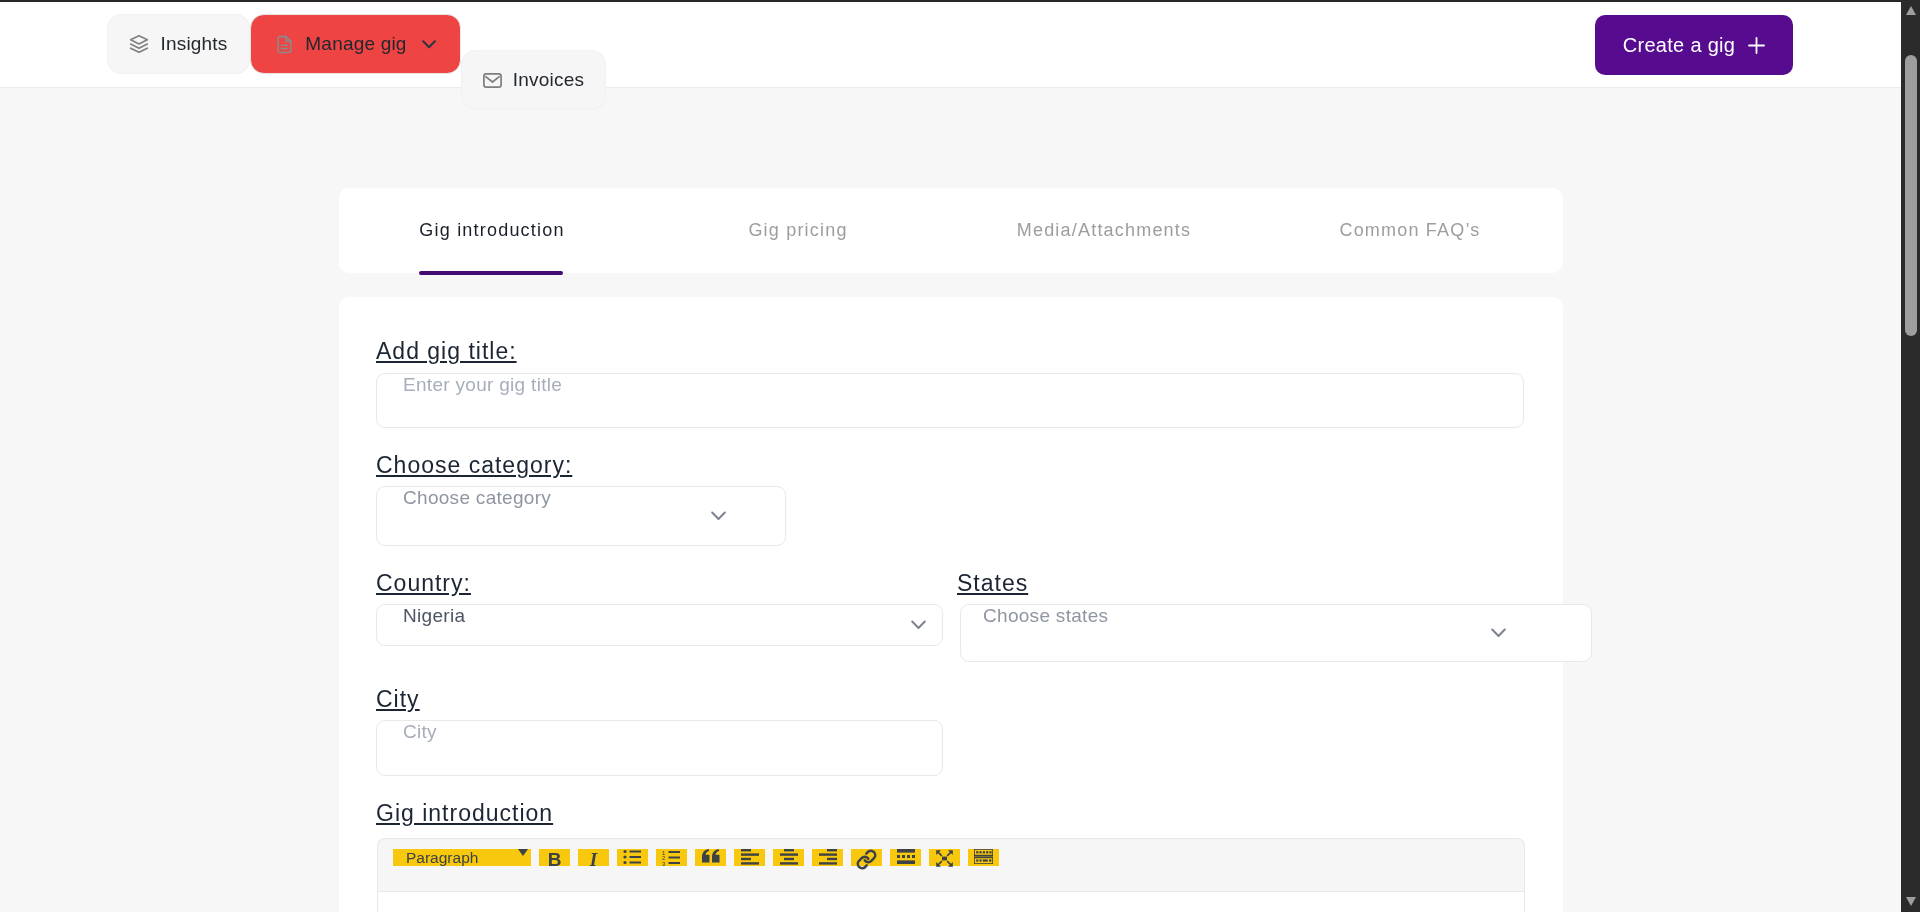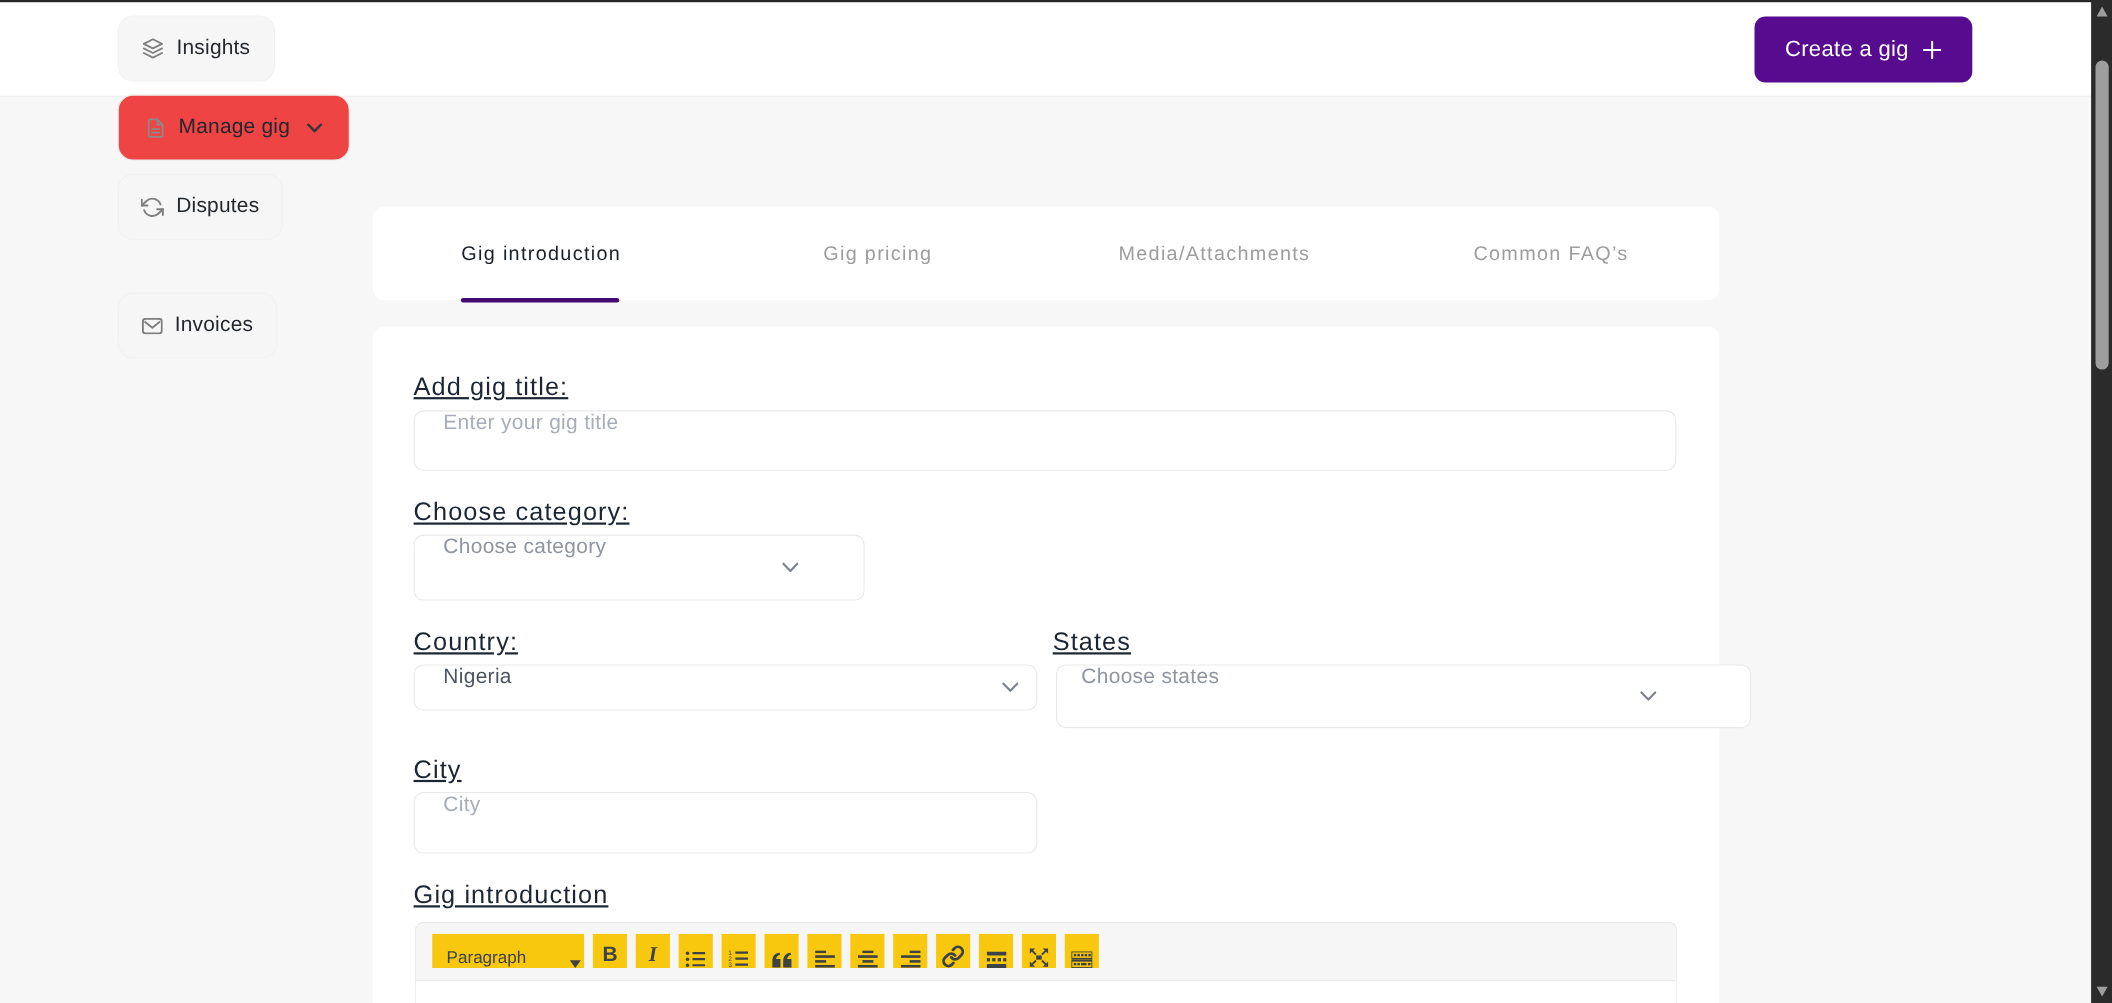--- a/index.html
+++ b/index.html
@@ -1,21 +1,21 @@
 <!DOCTYPE html>
 <html><head>
 <meta charset="utf-8">
 <style>
   * { margin:0; padding:0; box-sizing:border-box; }
   html,body { width:1920px; height:912px; overflow:hidden; }
   body { font-family:"Liberation Sans", sans-serif; background:#f7f7f7; position:relative; }
   #topline { position:absolute; left:0; top:0; width:1920px; height:2px; background:#262626; z-index:40; }
   
   #nav { position:absolute; left:0; top:2px; width:1901px; height:86px; background:#fff; border-bottom:1px solid #ededed; z-index:5; }
-  #navbtns { position:absolute; left:107px; top:12px; display:flex; gap:12px;flex-direction:column; }
+  #navbtns { position:absolute; left:107px; top:12px; display:flex; gap:0; }
   .nbtn { height:60px; border-radius:14px; background:#f6f6f6; border:1px solid #f1f1f1; display:flex; align-items:center; justify-content:center; gap:11px; color:#23272e; font-size:19px; letter-spacing:.2px; }
   .nbtn svg { flex:0 0 auto; }
   #b-insights { width:143px; }
   #b-manage { width:211px; background:#ef4444; border-color:#e7e7e7; }
   #b-disputes { width:150px; }
   #b-invoices { width:145px;margin-top:36px; }
   #createbtn { position:absolute; left:1595px; top:13px; width:198px; height:60px; border-radius:10px; background:#570c90; color:#fff; font-size:20px; letter-spacing:.3px; display:flex; align-items:center; justify-content:center; gap:13px; }
   
   #tabs { position:absolute; left:339px; top:188px; width:1224px; height:85px; background:#fff; border-radius:10px; display:flex; }
   .tab { width:306px; text-align:center; line-height:85px; font-size:18px; letter-spacing:1.2px; color:#9d9d9d; }
@@ -26,21 +26,21 @@
   .lbl { position:absolute; left:37px; font-size:23px; letter-spacing:1px; color:#1b2533;text-decoration:underline; }
   .inp { position:absolute; left:37px; background:#fff; border:1px solid #e9e9e9; border-radius:9px; display:flex; }
   .ph { font-size:19px; letter-spacing:.3px; color:#a7aeb9; padding-left:26px; }
   .selph { font-size:19px; letter-spacing:.3px; color:#8f96a1; padding-left:26px; }
   .selval { font-size:19px; letter-spacing:.3px; color:#4c5563; padding-left:26px; }
   .chev { position:absolute; top:50%; margin-top:-9px; }
   
   #editor { position:absolute; left:38px; top:541px; width:1148px; height:75px; border:1px solid #e8e8e8; border-bottom:none; border-radius:8px 8px 0 0; background:#f6f6f6; }
   #edcontent { position:absolute; left:0; top:52px; width:1146px; height:23px; background:#fff; border-top:1px solid #e8e8e8; }
   #toolbar { position:absolute; left:15px; top:10px; display:flex; gap:8px; }
-  .tbtn { width:31px; height:31px; background:#f7c80d; display:flex; align-items:flex-end; justify-content:center; color:#3d4247;gap:40px; }
+  .tbtn { width:31px; height:17px; background:#f7c80d; display:flex; align-items:flex-start; justify-content:center; color:#3d4247;gap:40px; }
   #tpara { width:138px; justify-content:space-between; padding:0 11px 0 13px; font-size:15.5px; color:#3d4247; }
   #tpara .tri { width:0; height:0; border-left:5px solid transparent; border-right:5px solid transparent; border-top:7px solid #3d4247; }
   .tbtn b { font-size:19px; }
   .tbtn i { font-size:19px; font-family:"Liberation Serif",serif; font-weight:bold; }
   
   #sbar { position:absolute; right:0; top:0; width:19px; height:912px; background:#2b2b2b; z-index:50; }
   #sthumb { position:absolute; left:3.5px; top:55px; width:12px; height:281px; background:#9e9e9e; border-radius:7px; }
   .sarrow { position:absolute; left:4.5px; width:0; height:0; border-left:5px solid transparent; border-right:5px solid transparent; }
   #sup { top:6px; border-bottom:9px solid #9e9e9e; }
   #sdown { bottom:6px; border-top:9px solid #9e9e9e; }
@@ -63,31 +63,20 @@
           <path d="M14 2H6a2 2 0 0 0-2 2v16a2 2 0 0 0 2 2h12a2 2 0 0 0 2-2V8z"></path>
           <polyline points="14 2 14 8 20 8"></polyline>
           <line x1="8" y1="13" x2="16" y2="13"></line>
           <line x1="8" y1="17" x2="16" y2="17"></line>
         </svg>
         <span>Manage gig</span>
         <svg style="margin-left:4px" width="14" height="9" viewBox="0 0 14 9" fill="none" stroke="#33373d" stroke-width="2.2" stroke-linecap="round" stroke-linejoin="round">
           <polyline points="1.2 1.3 7 7.2 12.8 1.3"></polyline>
         </svg>
       </div>
-      <div class="nbtn" id="b-disputes">
-        <svg width="21" height="21" viewBox="0 0 24 24" fill="none" stroke="#7e7e7e" stroke-width="2" stroke-linecap="round" stroke-linejoin="round">
-          <g transform="scale(-1,1) translate(-24,0)">
-            <polyline points="23 4 23 10 17 10"></polyline>
-            <polyline points="1 20 1 14 7 14"></polyline>
-            <path d="M3.51 9a9 9 0 0 1 14.85-3.36L23 10"></path>
-            <path d="M20.49 15a9 9 0 0 1-14.85 3.36L1 14"></path>
-          </g>
-        </svg>
-        <span>Disputes</span>
-      </div>
       <div class="nbtn" id="b-invoices">
         <svg width="19" height="15" viewBox="0 0 19 15" fill="none" stroke="#7e7e7e" stroke-width="1.7" stroke-linejoin="round">
           <rect x="0.9" y="0.9" width="17.2" height="13.2" rx="2.4"></rect>
           <polyline points="2.4 3.3 9.5 9 16.6 3.3"></polyline>
         </svg>
         <span>Invoices</span>
       </div>
     </div>
     <div id="createbtn">
       <span>Create a gig</span>

